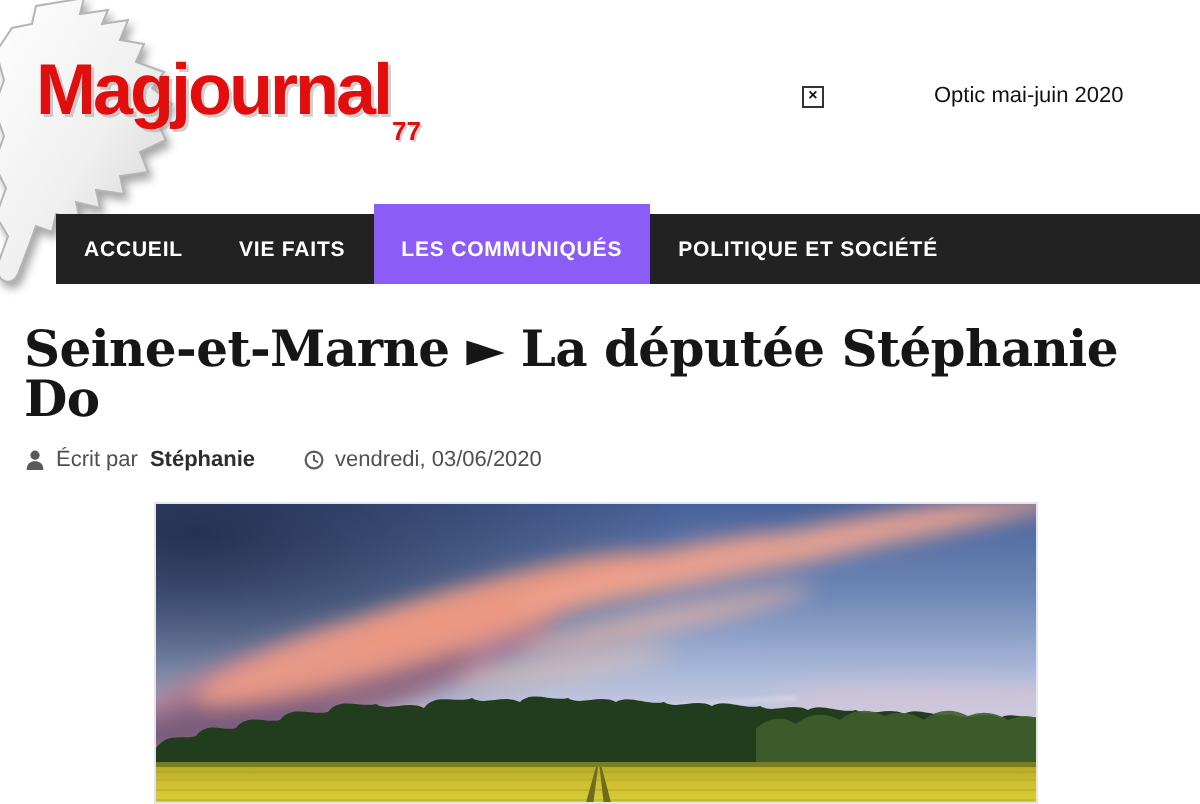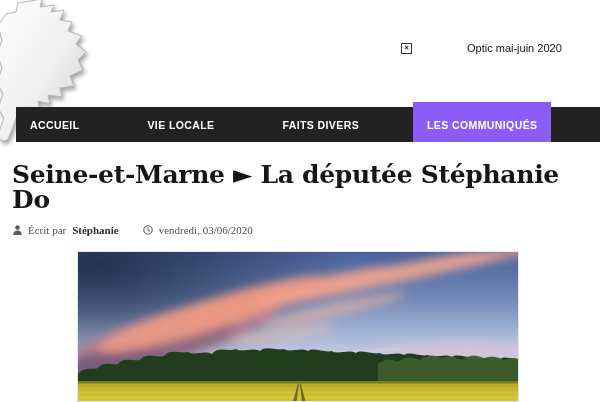--- a/index.html
+++ b/index.html
@@ -28,43 +28,43 @@
   }
   .broken-img {
     width:11px; height:11px; border:1px solid #333; background:#fff;
     display:flex; align-items:center; justify-content:center;
     font-size:8px; font-weight:700; color:#111; line-height:1;
   }
   .ad-label { font-size:11px; color:#111;margin-left:48px; }
 
   
   .nav {
-    position:absolute; left:16px; right:0; top:107px; height:35px;
+    position:absolute; left:28px; right:0; top:107px; height:35px;
     background:#222; z-index:2;
-    display:flex; align-items:stretch;gap:40px;
+    display:flex; align-items:stretch;
   }
   .nav-item {
     display:flex; align-items:center;
     padding:0 14px; color:#fff; cursor:pointer;
     font-size:10.5px; font-weight:700; letter-spacing:.4px; white-space:nowrap;
   }
   .nav-item.active {
     background:#8b5cf6; height:40px; margin-top:-5px; padding-top:5px;
   }
 
   
   .title {
     position:absolute; left:12px; top:162px; width:578px; z-index:2;
     font-family:"DejaVu Serif", serif; font-weight:700;
     font-size:25px; line-height:25px; letter-spacing:-.3px; color:#161616;
   }
   .byline {
     position:absolute; left:13px; top:224px; z-index:2;
     display:flex; align-items:center; gap:6px;
-    font-family:Liberation Serif, serif; font-size:11px; color:#4f4f4f;
+    font-family:Liberation Sans, sans-serif; font-size:11px; color:#4f4f4f;
   }
   .byline .author { font-weight:700; color:#2d2d2d; }
   .byline .sep { width:12px; }
   .byline svg { display:block; }
 
   .figure {
     position:absolute; left:77px; top:251px; width:442px; height:151px;
     overflow:hidden; border:1px solid #e4e6ef; z-index:2; background:#9db0d0;
   }
   .figure svg { display:block; }
@@ -80,30 +80,33 @@
         <linearGradient id="mapGrad" x1="0" y1="0" x2="1" y2="1">
           <stop offset="0" stop-color="#ffffff"></stop>
           <stop offset="0.55" stop-color="#efefef"></stop>
           <stop offset="1" stop-color="#cfcfcf"></stop>
         </linearGradient>
       </defs>
       <path d="M34,3 L46,1 L44,9 L58,7 L55,14 L68,12 L64,22 L76,24 L72,33 L86,38 L80,46 L90,54 L82,62 L87,72 L74,78 L78,88 L64,90 L66,99 L52,97 L54,106 L42,103 L44,112 L32,109 L30,118 L22,115 L18,126 L13,139 C10,146 1,143 3,134 L8,120 L2,110 L7,96 L1,84 L6,70 L1,56 L6,42 L2,28 L10,16 L20,14 L22,5 Z" fill="url(#mapGrad)" stroke="#b5b5b5" stroke-width="1" style="filter:drop-shadow(2px 3px 2px rgba(0,0,0,.35))"></path>
     </svg>
   </div>
 
+  <div class="logo">
+    <span class="logo-text">Magjournal</span>
+    <span class="logo-suffix">77</span>
+  </div>
 
   <div class="ad-block">
     <span class="broken-img">×</span>
     <span class="ad-label">Optic mai-juin 2020</span>
   </div>
 
   <nav class="nav">
     <div class="nav-item">ACCUEIL</div>
-    <div class="nav-item">VIE LOCALE</div>
-    <div class="nav-item">FAITS DIVERS</div>
+    <div class="nav-item">VIE FAITS</div>
     <div class="nav-item active">LES COMMUNIQUÉS</div>
     <div class="nav-item">POLITIQUE ET SOCIÉTÉ</div>
   </nav>
 
   <h1 class="title">
     <div>Seine-et-Marne ► La députée Stéphanie Do</div>
   </h1>
 
   <div class="byline">
     <svg width="9" height="10" viewBox="0 0 9 10">

